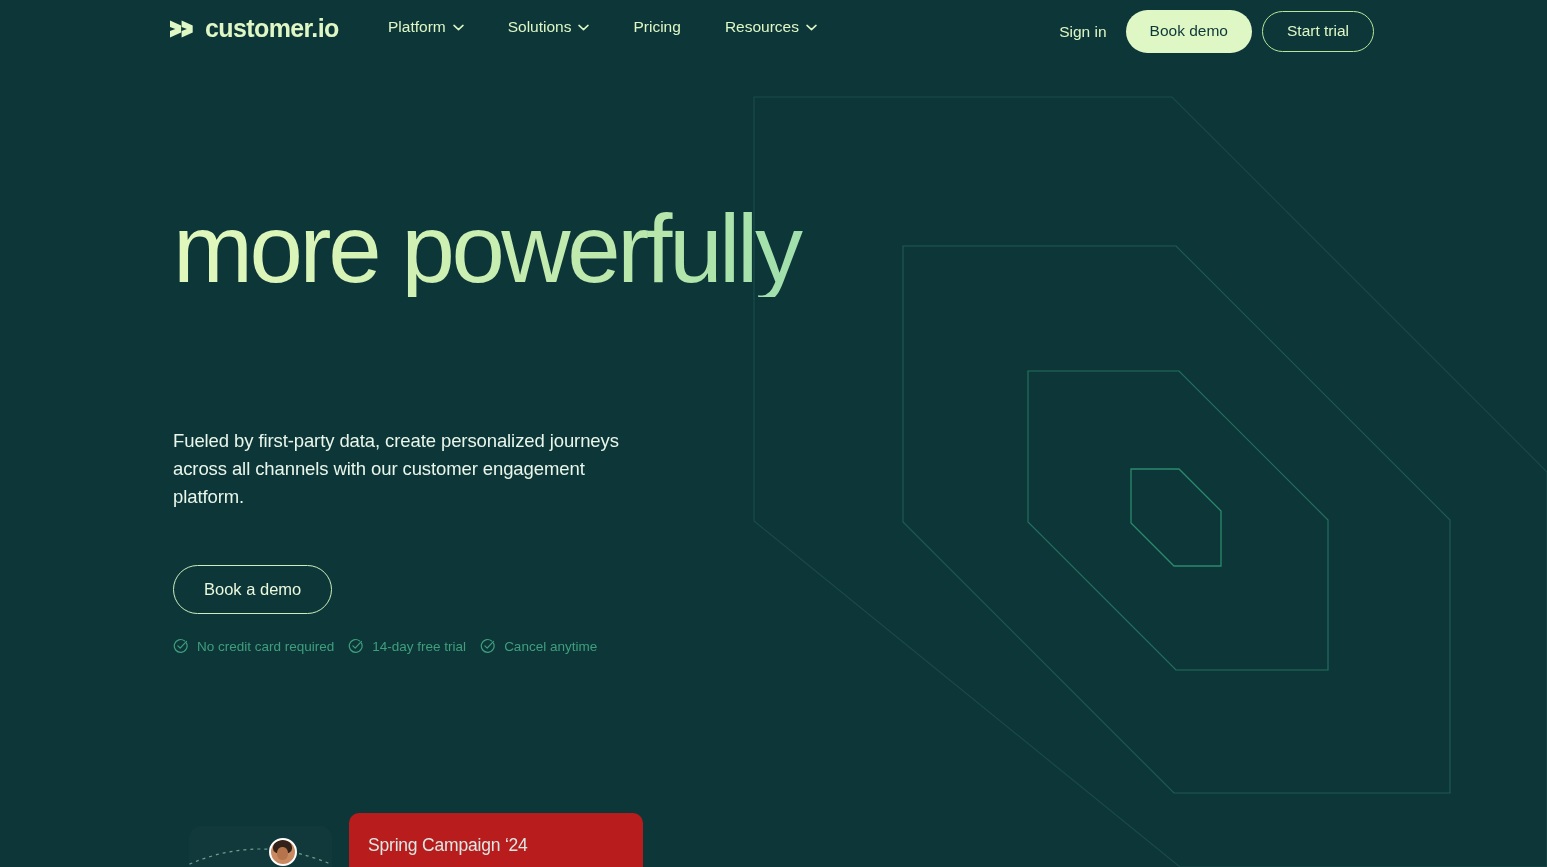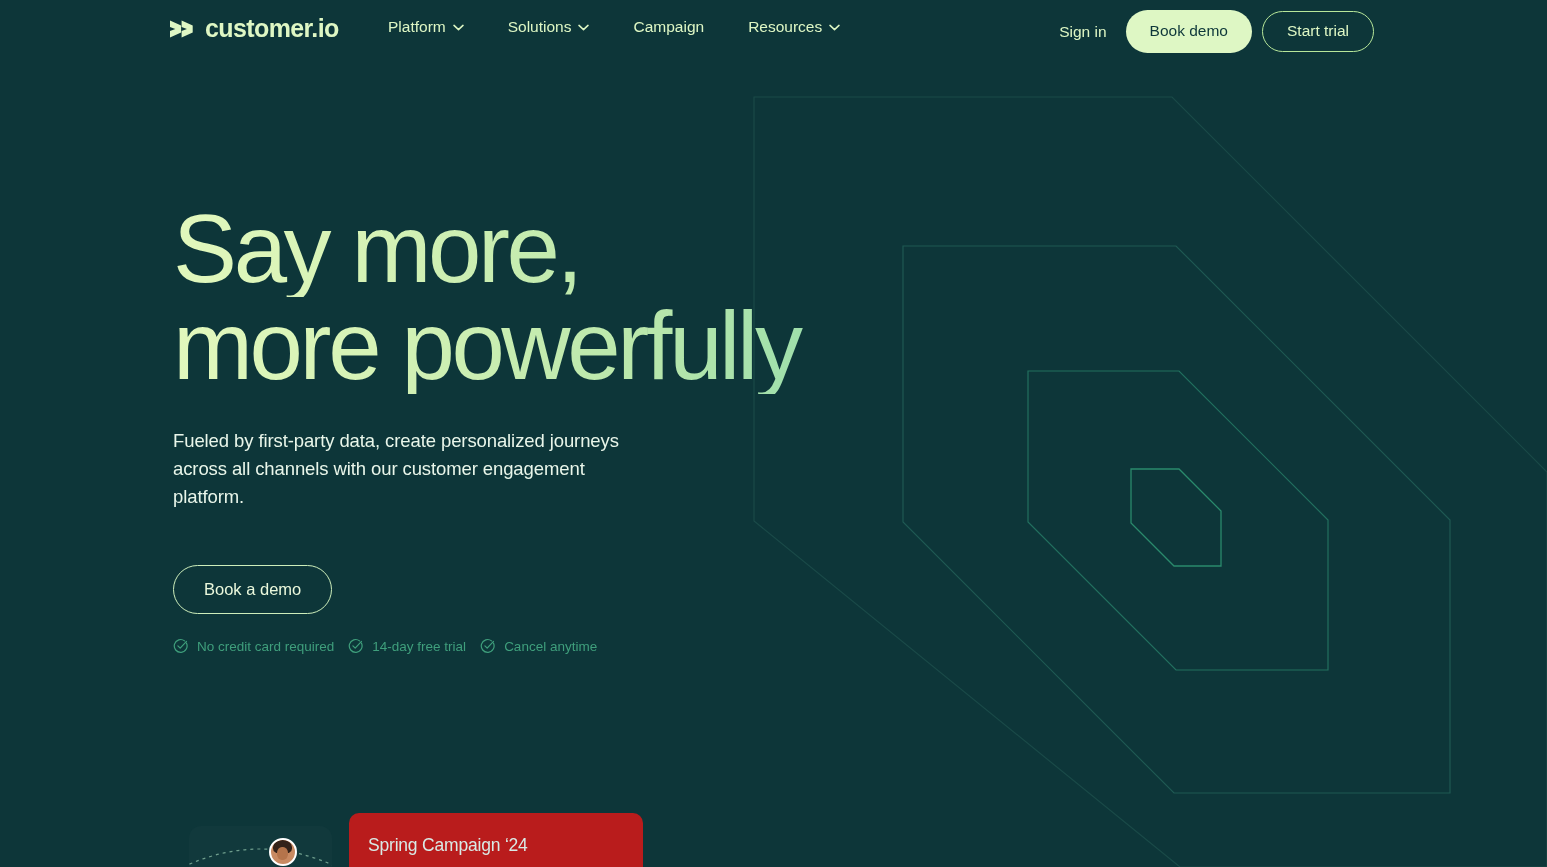--- a/index.html
+++ b/index.html
@@ -141,41 +141,40 @@
             <path d="M1 1.4 L5.5 5.6 L10 1.4" stroke="#def7c4" stroke-width="1.5" fill="none" stroke-linecap="round" stroke-linejoin="round"></path>
           </svg>
       </div>
       <div class="nav-item">
         <span>Solutions</span>
         <svg class="chev" viewBox="0 0 11 7">
             <path d="M1 1.4 L5.5 5.6 L10 1.4" stroke="#def7c4" stroke-width="1.5" fill="none" stroke-linecap="round" stroke-linejoin="round"></path>
           </svg>
       </div>
       <div class="nav-item">
-        <span>Campaign</span>
+        <span>Pricing</span>
       </div>
       <div class="nav-item">
         <span>Resources</span>
         <svg class="chev" viewBox="0 0 11 7">
             <path d="M1 1.4 L5.5 5.6 L10 1.4" stroke="#def7c4" stroke-width="1.5" fill="none" stroke-linecap="round" stroke-linejoin="round"></path>
           </svg>
       </div>
     </nav>
 
     <div class="actions">
       <span class="signin">Sign in</span>
       <div class="btn-filled">Book demo</div>
       <div class="btn-outline">Start trial</div>
     </div>
   </div>
 
   <div id="hero">
 
     <h1 class="headline">
-      <span class="ln">Say more,</span>
       <span class="ln">more powerfully</span>
     </h1>
 
     <p class="subhead">Fueled by first-party data, create personalized journeys across all channels with our customer engagement platform.</p>
 
     <div class="ctas">
       <div class="cta-secondary">Book a demo</div>
     </div>
 
     <div class="badges">

